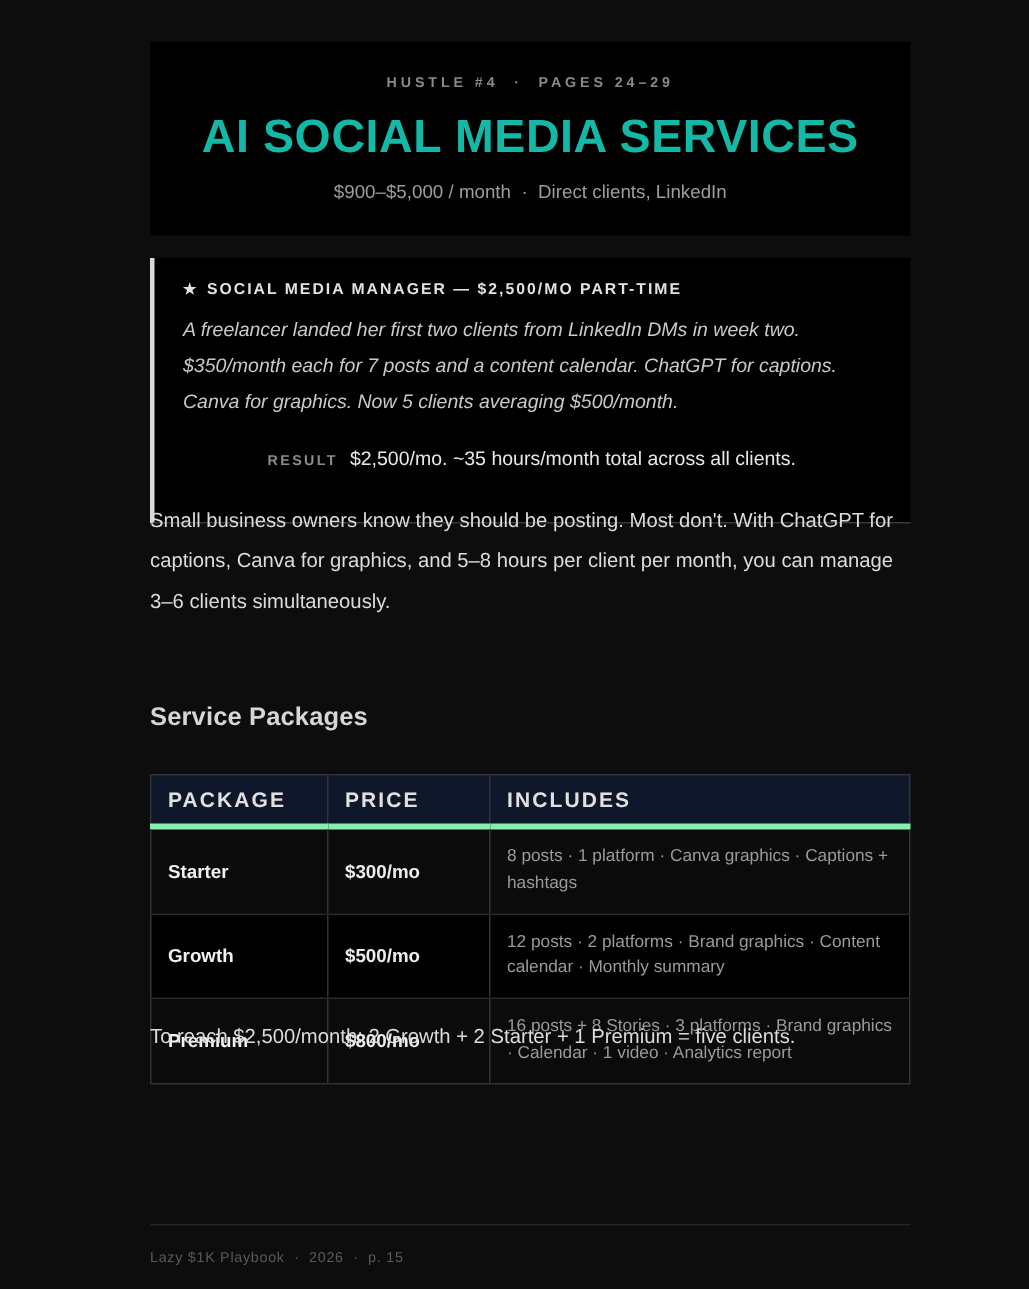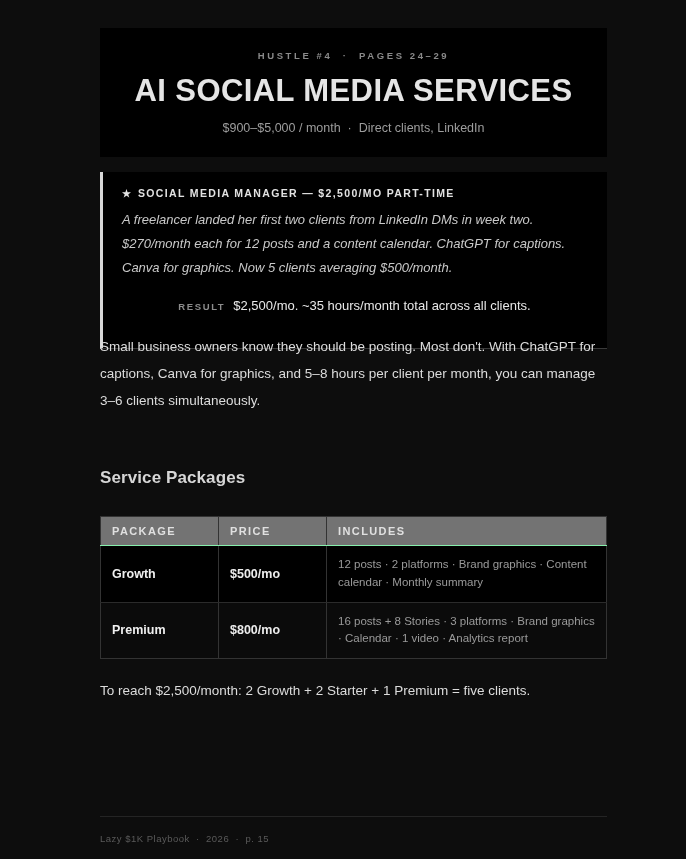--- a/index.html
+++ b/index.html
@@ -42,21 +42,21 @@
     letter-spacing: 2.6px;
     color: #8a8a8a;
     text-transform: uppercase;
     margin: 0 0 14px 0;
     white-space: pre;
   }
   .hero-title {
     font-size: 31px;
     font-weight: bold;
     letter-spacing: 0.4px;
-    color: #e5e5e5;
+    color: #14b8a6;
     margin: 0;
     text-align: center;
     line-height: 1.05;
     white-space: nowrap;
   }
   .hero-sub {
     font-size: 12.5px;
     color: #9d9d9d;
     margin: 13px 0 0 0;
     text-align: center;
@@ -148,28 +148,28 @@
     border-left: none;
   }
   .pkg-table th,
   .pkg-table td {
     text-align: left;
     vertical-align: middle;
     border-left: 1px solid #333333;
     box-sizing: border-box;
   }
   .pkg-table thead th {
-    background: #737373;
-    font-size: 11px;
+    background: #0f172a;
+    font-size: 14px;
     font-weight: bold;
     letter-spacing: 1.4px;
     color: #e0e0e0;
     text-transform: uppercase;
     padding: 8px 10px 8px 11px;
-    border-bottom: 1px solid #86efac;
+    border-bottom: 4px solid #86efac;
   }
   .pkg-table tbody td {
     padding: 10px 10px 10px 11px;
     border-bottom: 1px solid #2b2b2b;
   }
   .pkg-table tbody tr:last-child td {
     border-bottom: none;
   }
   .pkg-table tbody tr.row-odd td {
     background: #0b0b0b;
@@ -231,21 +231,21 @@
 <div class="page">
 
   <div class="hero">
     <div class="hero-eyebrow">HUSTLE #4  ·  PAGES 24–29</div>
     <h1 class="hero-title">AI SOCIAL MEDIA SERVICES</h1>
     <div class="hero-sub">$900–$5,000 / month  ·  Direct clients, LinkedIn</div>
   </div>
 
   <div class="callout">
     <div class="callout-head"><span class="callout-star">★</span><span>SOCIAL MEDIA MANAGER — $2,500/MO PART-TIME</span></div>
-    <p class="callout-body">A freelancer landed her first two clients from LinkedIn DMs in week two. $270/month each for 12 posts and a content calendar. ChatGPT for captions. Canva for graphics. Now 5 clients averaging $500/month.</p>
+    <p class="callout-body">A freelancer landed her first two clients from LinkedIn DMs in week two. $350/month each for 7 posts and a content calendar. ChatGPT for captions. Canva for graphics. Now 5 clients averaging $500/month.</p>
     <p class="callout-result"><span class="result-label">RESULT</span><span>$2,500/mo. ~35 hours/month total across all clients.</span></p>
   </div>
 
   <p class="intro">Small business owners know they should be posting. Most don't. With ChatGPT for captions, Canva for graphics, and 5–8 hours per client per month, you can manage 3–6 clients simultaneously.</p>
 
   <h2 class="section-title">Service Packages</h2>
 
   <table class="pkg-table">
     <colgroup>
       <col class="col-pkg">
@@ -253,20 +253,25 @@
       <col class="col-includes">
     </colgroup>
     <thead>
       <tr>
         <th>PACKAGE</th>
         <th>PRICE</th>
         <th>INCLUDES</th>
       </tr>
     </thead>
     <tbody>
+      <tr class="row-odd">
+        <td class="cell-name">Starter</td>
+        <td class="cell-price">$300/mo</td>
+        <td class="cell-includes">8 posts · 1 platform · Canva graphics · Captions + hashtags</td>
+      </tr>
       <tr class="row-even">
         <td class="cell-name">Growth</td>
         <td class="cell-price">$500/mo</td>
         <td class="cell-includes">12 posts · 2 platforms · Brand graphics · Content calendar · Monthly summary</td>
       </tr>
       <tr class="row-odd">
         <td class="cell-name">Premium</td>
         <td class="cell-price">$800/mo</td>
         <td class="cell-includes">16 posts + 8 Stories · 3 platforms · Brand graphics · Calendar · 1 video · Analytics report</td>
       </tr>

